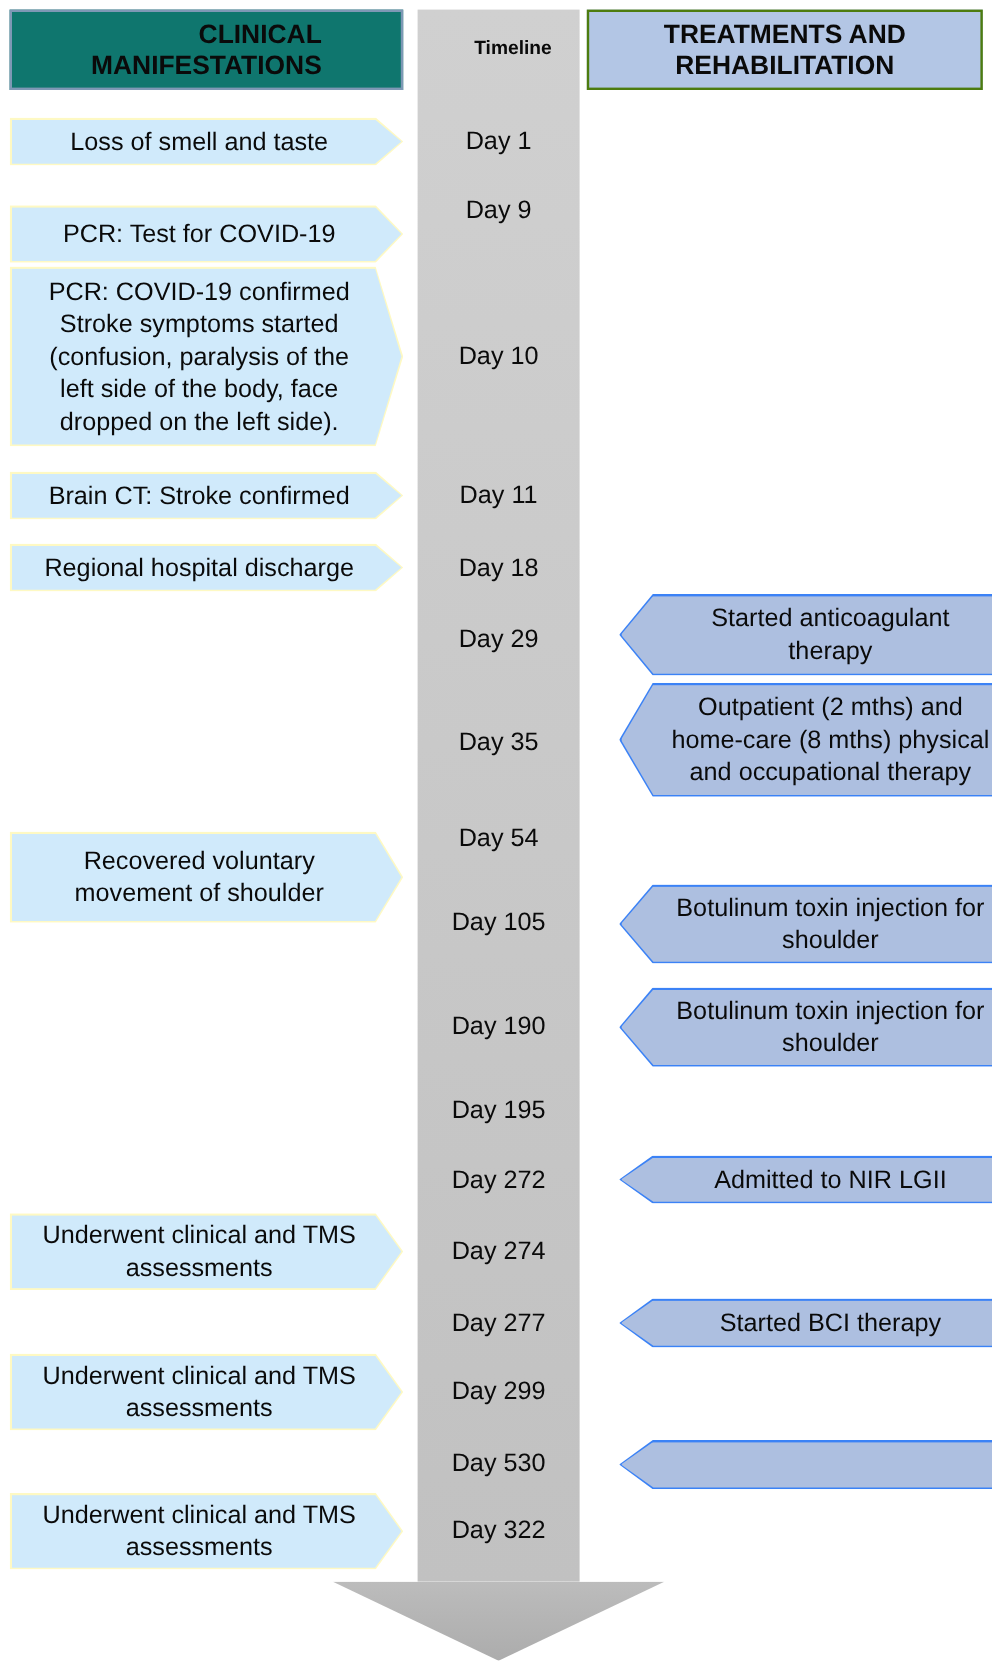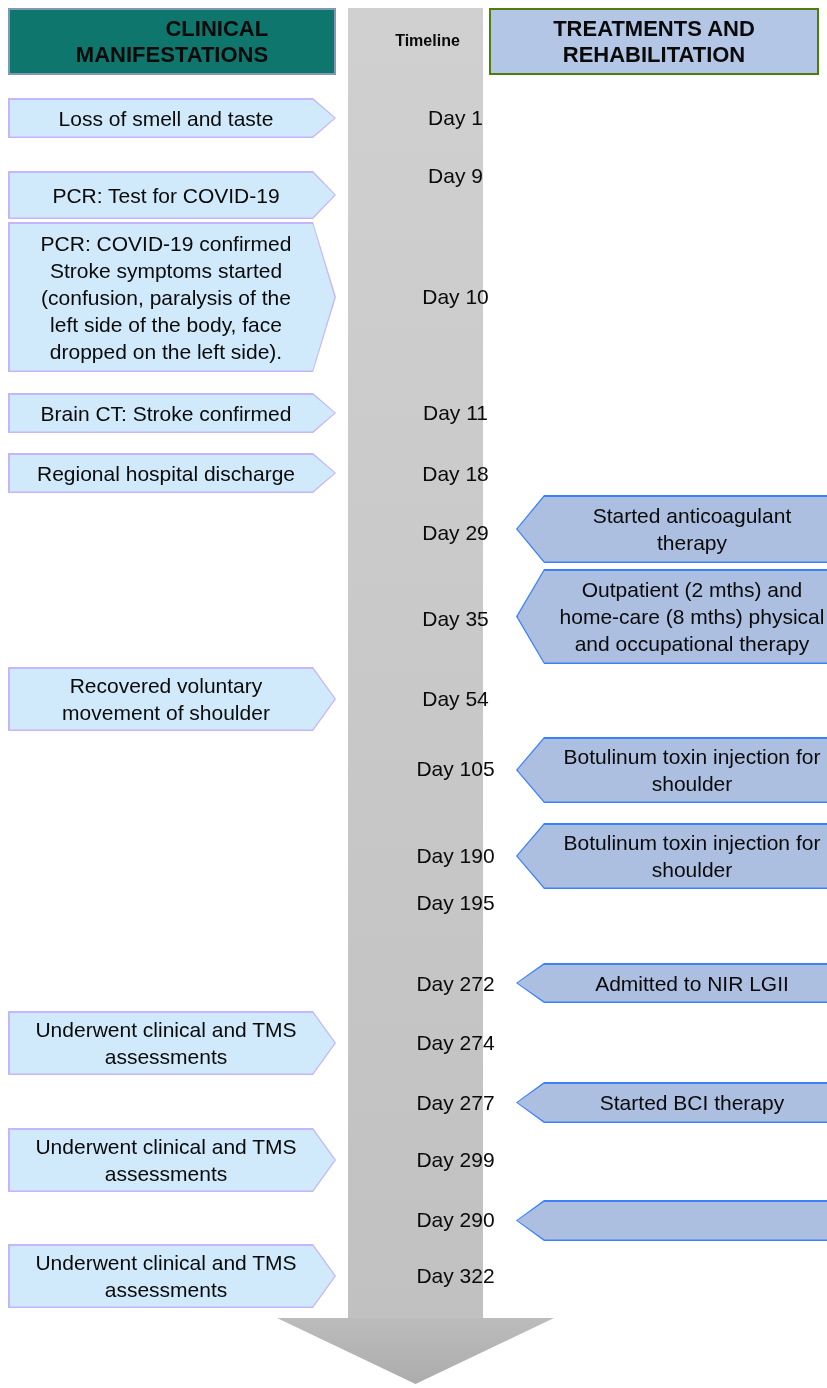--- a/index.html
+++ b/index.html
@@ -43,38 +43,37 @@
   .chev{
     position:absolute;
     display:flex;align-items:center;justify-content:center;
   }
   .chev .fill{position:absolute;inset:1.5px;}
   .chev .txt{
     position:relative;z-index:1;width:100%;
     text-align:center;font-size:21px;line-height:27px;
     white-space:pre-line;
   }
-  .chev.right{left:8px;width:328px;background:#c4b5fd;
+  .chev.right{left:8px;width:328px;background:#fef9c3;
     clip-path:polygon(0 0,calc(100% - 23px) 0,100% 50%,calc(100% - 23px) 100%,0 100%);}
   .chev.right .fill{background:#d0eafb;
     clip-path:polygon(0 0,calc(100% - 22px) 0,100% 50%,calc(100% - 22px) 100%,0 100%);}
   .chev.right .txt{padding:0 20px 0 8px;}
 
   .chev.left{left:516px;width:330px;background:#3b82f6;
     clip-path:polygon(28px 0,100% 0,100% 100%,28px 100%,0 50%);}
   .chev.left .fill{background:#adbfe0;
     clip-path:polygon(27px 0,100% 0,100% 100%,27px 100%,0 50%);}
   .chev.left .txt{padding:0 8px 0 30px;}
 
   
   .day{
     position:absolute;left:348px;width:135px;height:30px;
     display:flex;align-items:center;justify-content:center;
     font-size:21px;
-    margin-left:40px;
   }
 </style>
 </head>
 <body>
 
 <div class="canvas">
 
   <div class="shaft"></div>
   <div class="arrowhead"></div>
 
@@ -130,42 +129,42 @@
   <div class="day" style="top:518px">Day 29</div>
 
   <div class="chev left" style="top:569px;height:95px">
     <span class="fill"></span>
     <span class="txt">Outpatient (2 mths) and
 home-care (8 mths) physical
 and occupational therapy</span>
   </div>
   <div class="day" style="top:604px">Day 35</div>
 
-  <div class="chev right" style="top:667px;height:64px">
+  <div class="chev right" style="top:693px;height:76px">
     <span class="fill"></span>
     <span class="txt">Recovered voluntary
 movement of shoulder</span>
   </div>
   <div class="day" style="top:684px">Day 54</div>
 
   <div class="chev left" style="top:737px;height:66px">
     <span class="fill"></span>
     <span class="txt">Botulinum toxin injection for
 shoulder</span>
   </div>
   <div class="day" style="top:754px">Day 105</div>
 
   <div class="chev left" style="top:823px;height:66px">
     <span class="fill"></span>
     <span class="txt">Botulinum toxin injection for
 shoulder</span>
   </div>
   <div class="day" style="top:841px">Day 190</div>
 
-  <div class="day" style="top:888px">Day 195</div>
+  <div class="day" style="top:911px">Day 195</div>
 
   <div class="chev left" style="top:963px;height:40px">
     <span class="fill"></span>
     <span class="txt">Admitted to NIR LGII</span>
   </div>
   <div class="day" style="top:969px">Day 272</div>
 
   <div class="chev right" style="top:1011px;height:64px">
     <span class="fill"></span>
     <span class="txt">Underwent clinical and TMS
@@ -182,21 +181,21 @@
   <div class="chev right" style="top:1128px;height:64px">
     <span class="fill"></span>
     <span class="txt">Underwent clinical and TMS
 assessments</span>
   </div>
   <div class="day" style="top:1145px">Day 299</div>
 
   <div class="chev left" style="top:1200px;height:41px">
     <span class="fill"></span>
   </div>
-  <div class="day" style="top:1205px">Day 290</div>
+  <div class="day" style="top:1205px">Day 530</div>
 
   <div class="chev right" style="top:1244px;height:64px">
     <span class="fill"></span>
     <span class="txt">Underwent clinical and TMS
 assessments</span>
   </div>
   <div class="day" style="top:1261px">Day 322</div>
 
 </div>
 

